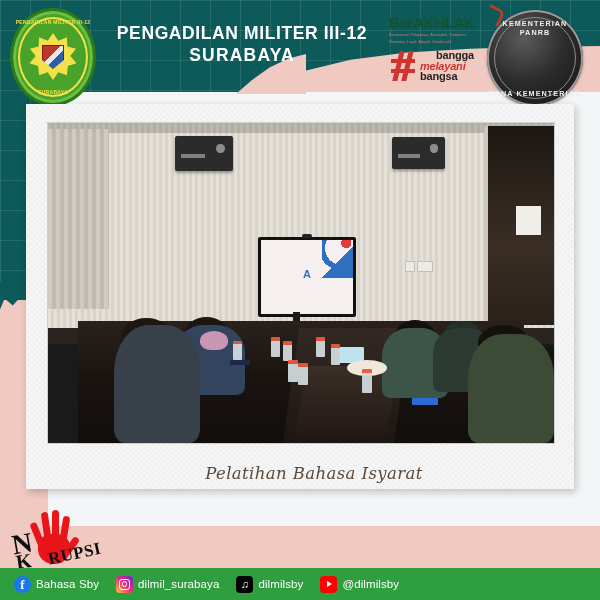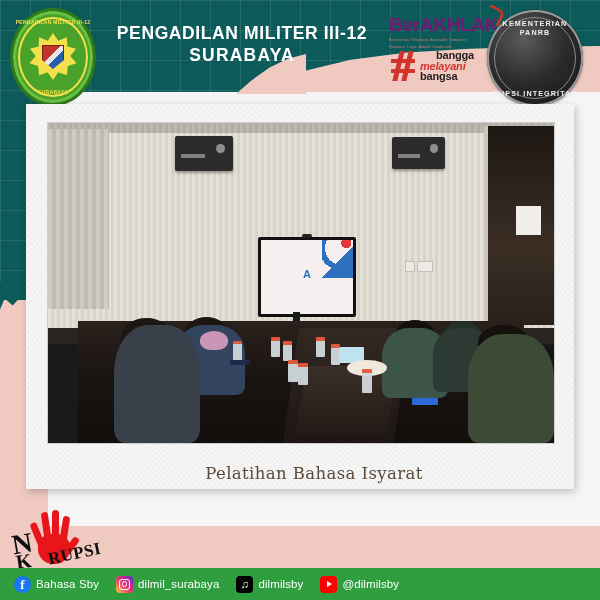--- a/index.html
+++ b/index.html
@@ -84,21 +84,21 @@
   .title-wrap{position:absolute;left:92px;top:22px;width:300px;text-align:center;}
   .title-l1{
     color:#ffffff;font-size:17.5px;font-weight:bold;letter-spacing:.6px;line-height:22px;
   }
   .title-l2{
     color:#ffffff;font-size:17.5px;font-weight:bold;letter-spacing:1.2px;line-height:22px;
   }
 
   
   .berakhlak{position:absolute;left:389px;top:14px;width:105px;}
-  .berakhlak-main{font-size:19px;font-weight:bold;color:#701a75;letter-spacing:-.3px;position:relative;}
+  .berakhlak-main{font-size:15px;font-weight:bold;color:#14532d;letter-spacing:-.3px;position:relative;}
   .berakhlak-swoosh{
     position:absolute;right:-9px;top:-7px;width:14px;height:14px;
     border-right:3px solid #c0392b;border-top:3px solid #c0392b;
     transform:rotate(28deg);border-radius:0 7px 0 0;
   }
   .berakhlak-sub{font-size:3.6px;color:#c87f7b;line-height:5px;letter-spacing:.1px;margin-top:2px;}
 
   
   .bangga{position:absolute;left:391px;top:50px;display:flex;align-items:center;gap:5px;}
   .hash{
@@ -151,21 +151,21 @@
     background-image:
       repeating-linear-gradient(45deg,rgba(0,0,0,.015) 0 2px,transparent 2px 4px),
       repeating-linear-gradient(-45deg,rgba(0,0,0,.015) 0 2px,transparent 2px 4px);
   }
   .photo{
     position:absolute;left:21px;top:18px;width:506px;height:320px;overflow:hidden;
     background:#1a1a1a;border:1px solid #cfcfcf;
   }
   .caption{
     position:absolute;left:0;right:0;bottom:6px;text-align:center;
-    font-family:"DejaVu Serif",serif;font-size:16.5px;
+    font-family:"DejaVu Serif",serif;font-style:italic;font-size:16.5px;
     color:#5c4a3a;letter-spacing:.4px;margin-left:28px;
   }
 
   
   .ph{position:absolute;}
   .wall{left:0;top:0;width:100%;height:64%;
     background:
       repeating-linear-gradient(to right,#e6e1d8 0 3px,#d9d4ca 3px 6px),
       #e2ddd3;}
   .wall-shadowtop{left:0;top:0;width:100%;height:3%;background:rgba(0,0,0,.18);}
@@ -329,21 +329,21 @@
     <div class="bangga-lines">
       <div class="bg-l1">bangga</div>
       <div class="bg-l2">melayani</div>
       <div class="bg-l3">bangsa</div>
     </div>
   </div>
 
   <div class="wbk">
     <div class="wbk-inner"></div>
     <div class="wbk-arc-top">KEMENTERIAN PANRB</div>
-    <div class="wbk-arc-bot">RUPSI INTEGRITAS</div>
+    <div class="wbk-arc-bot">ZONA KEMENTERIAN</div>
   </div>
 
   <div class="photo-card">
     <div class="photo">
       <div class="ph wall"></div>
       <div class="ph wall-shadowtop"></div>
       <div class="ph curtain"></div>
       <div class="ph door-frame"></div>
       <div class="ph door"></div>
       <div class="ph door-paper"></div>

